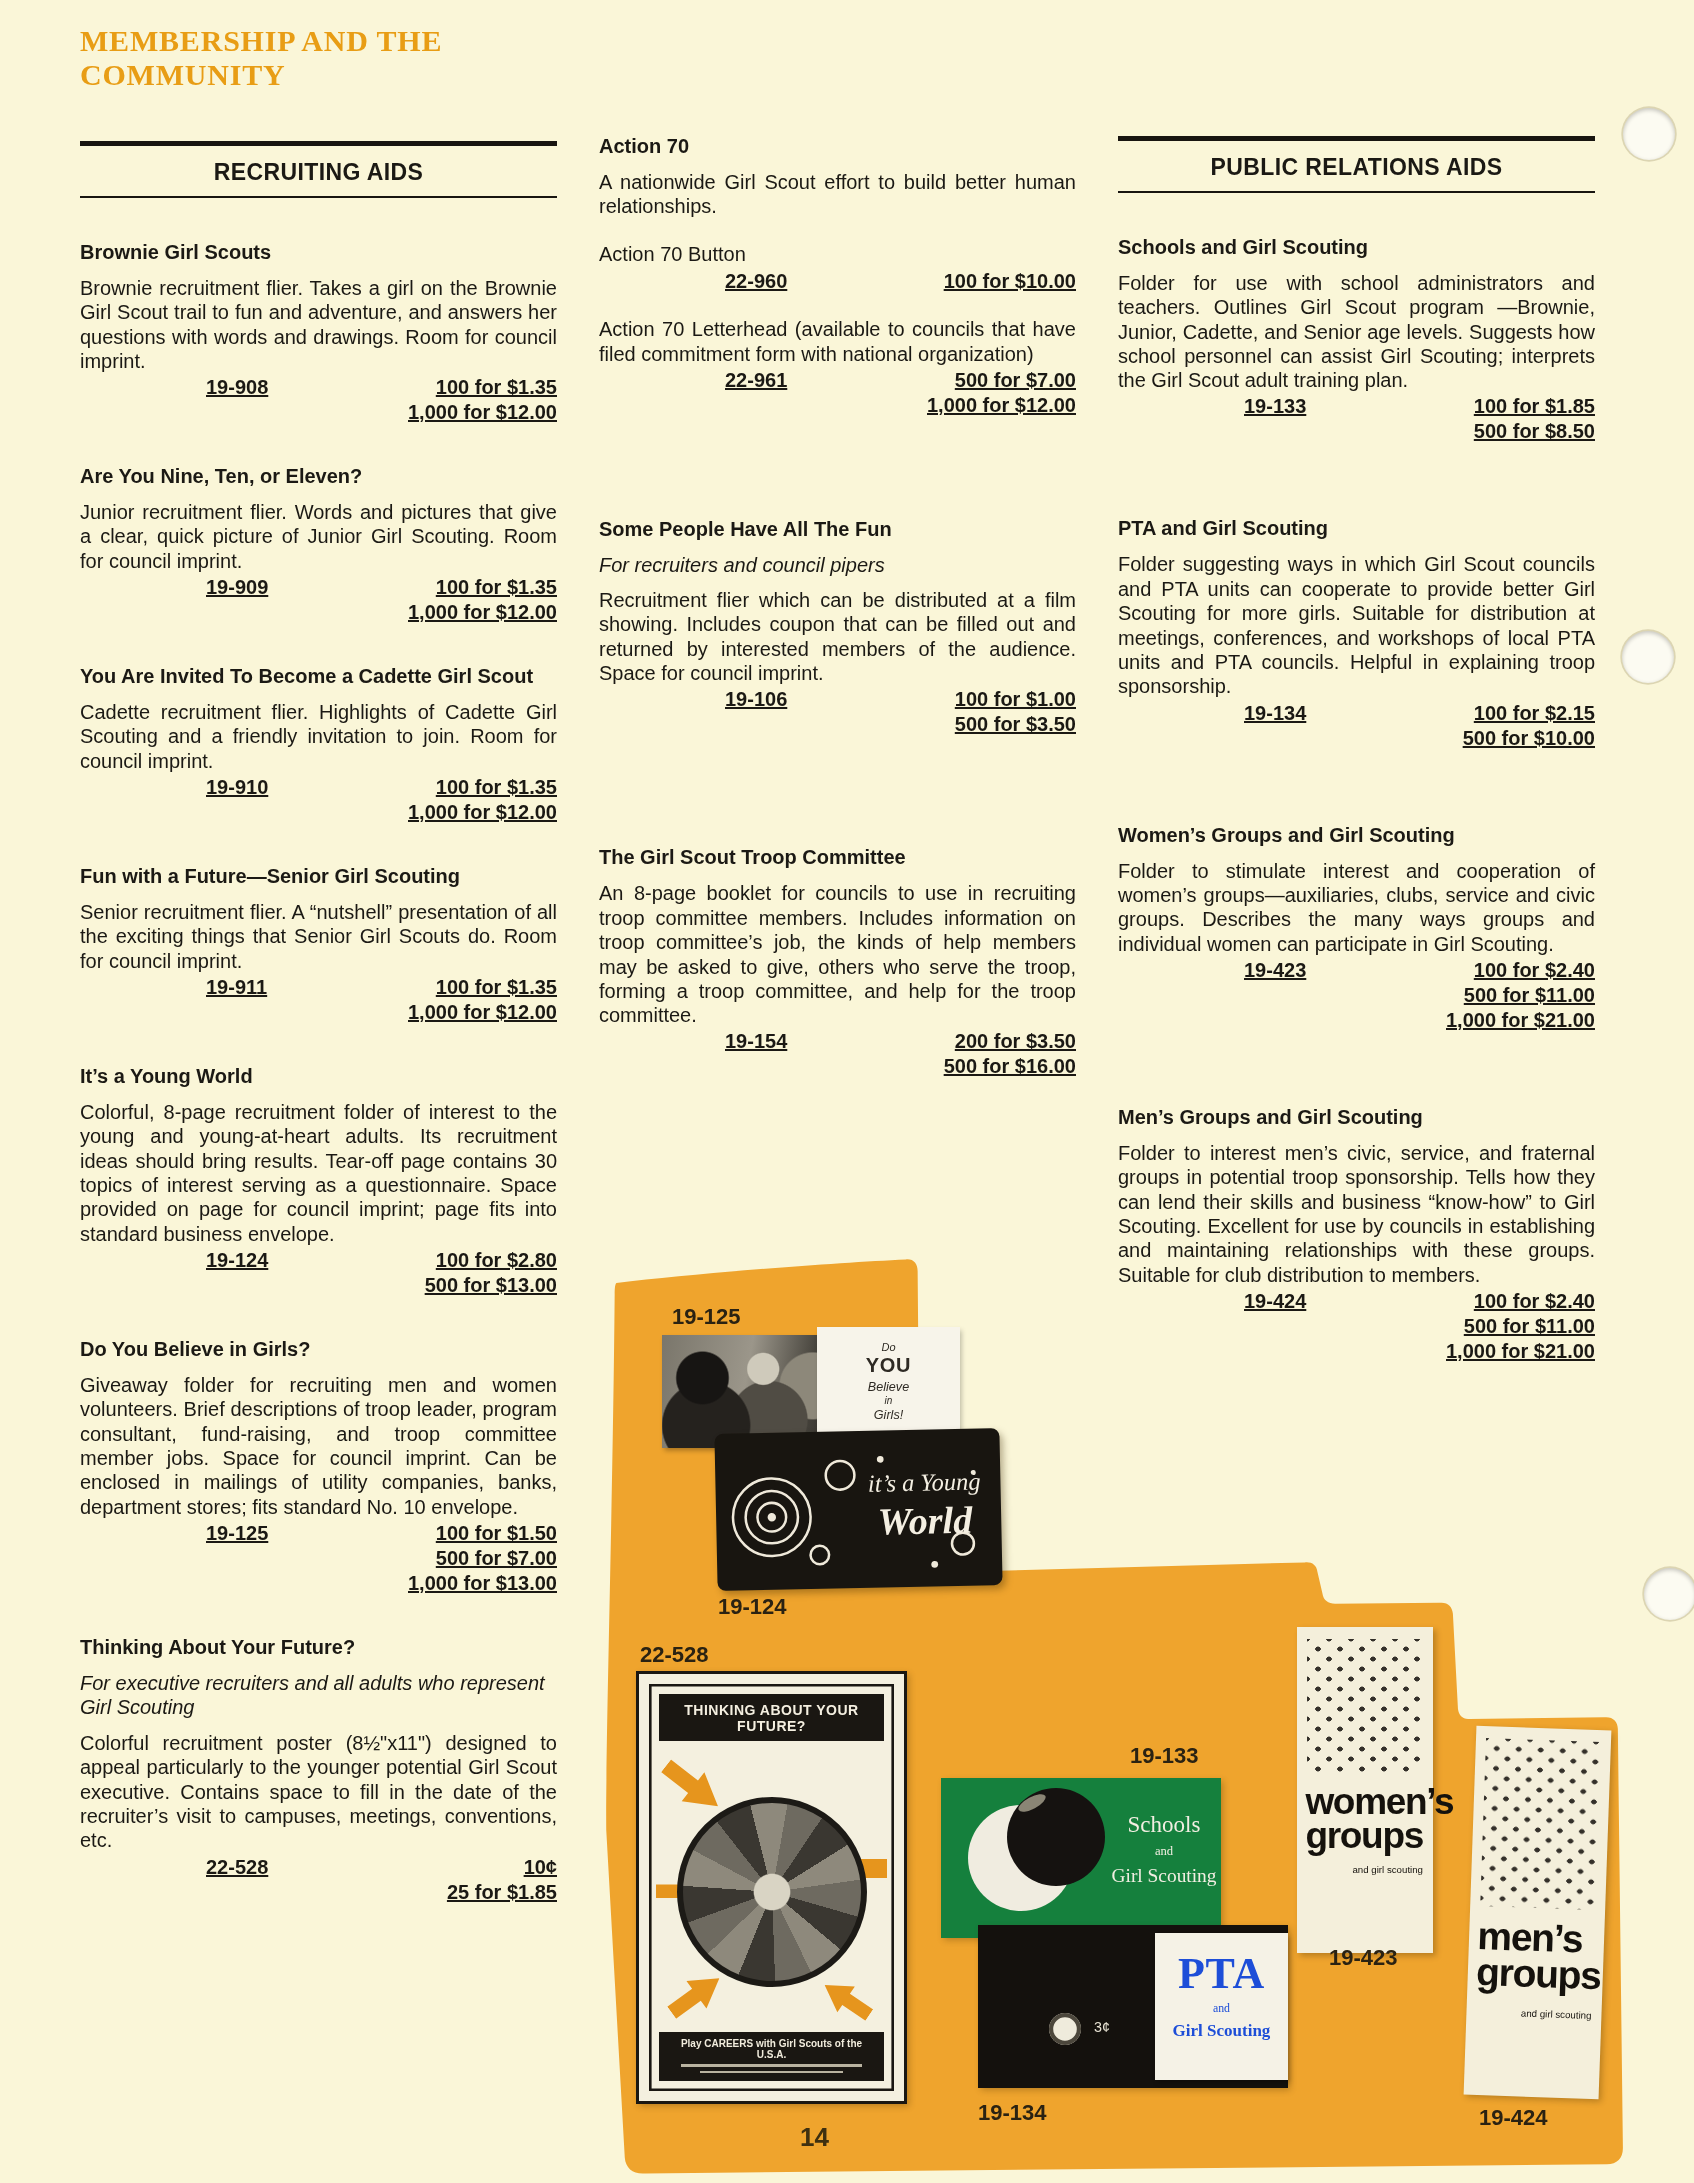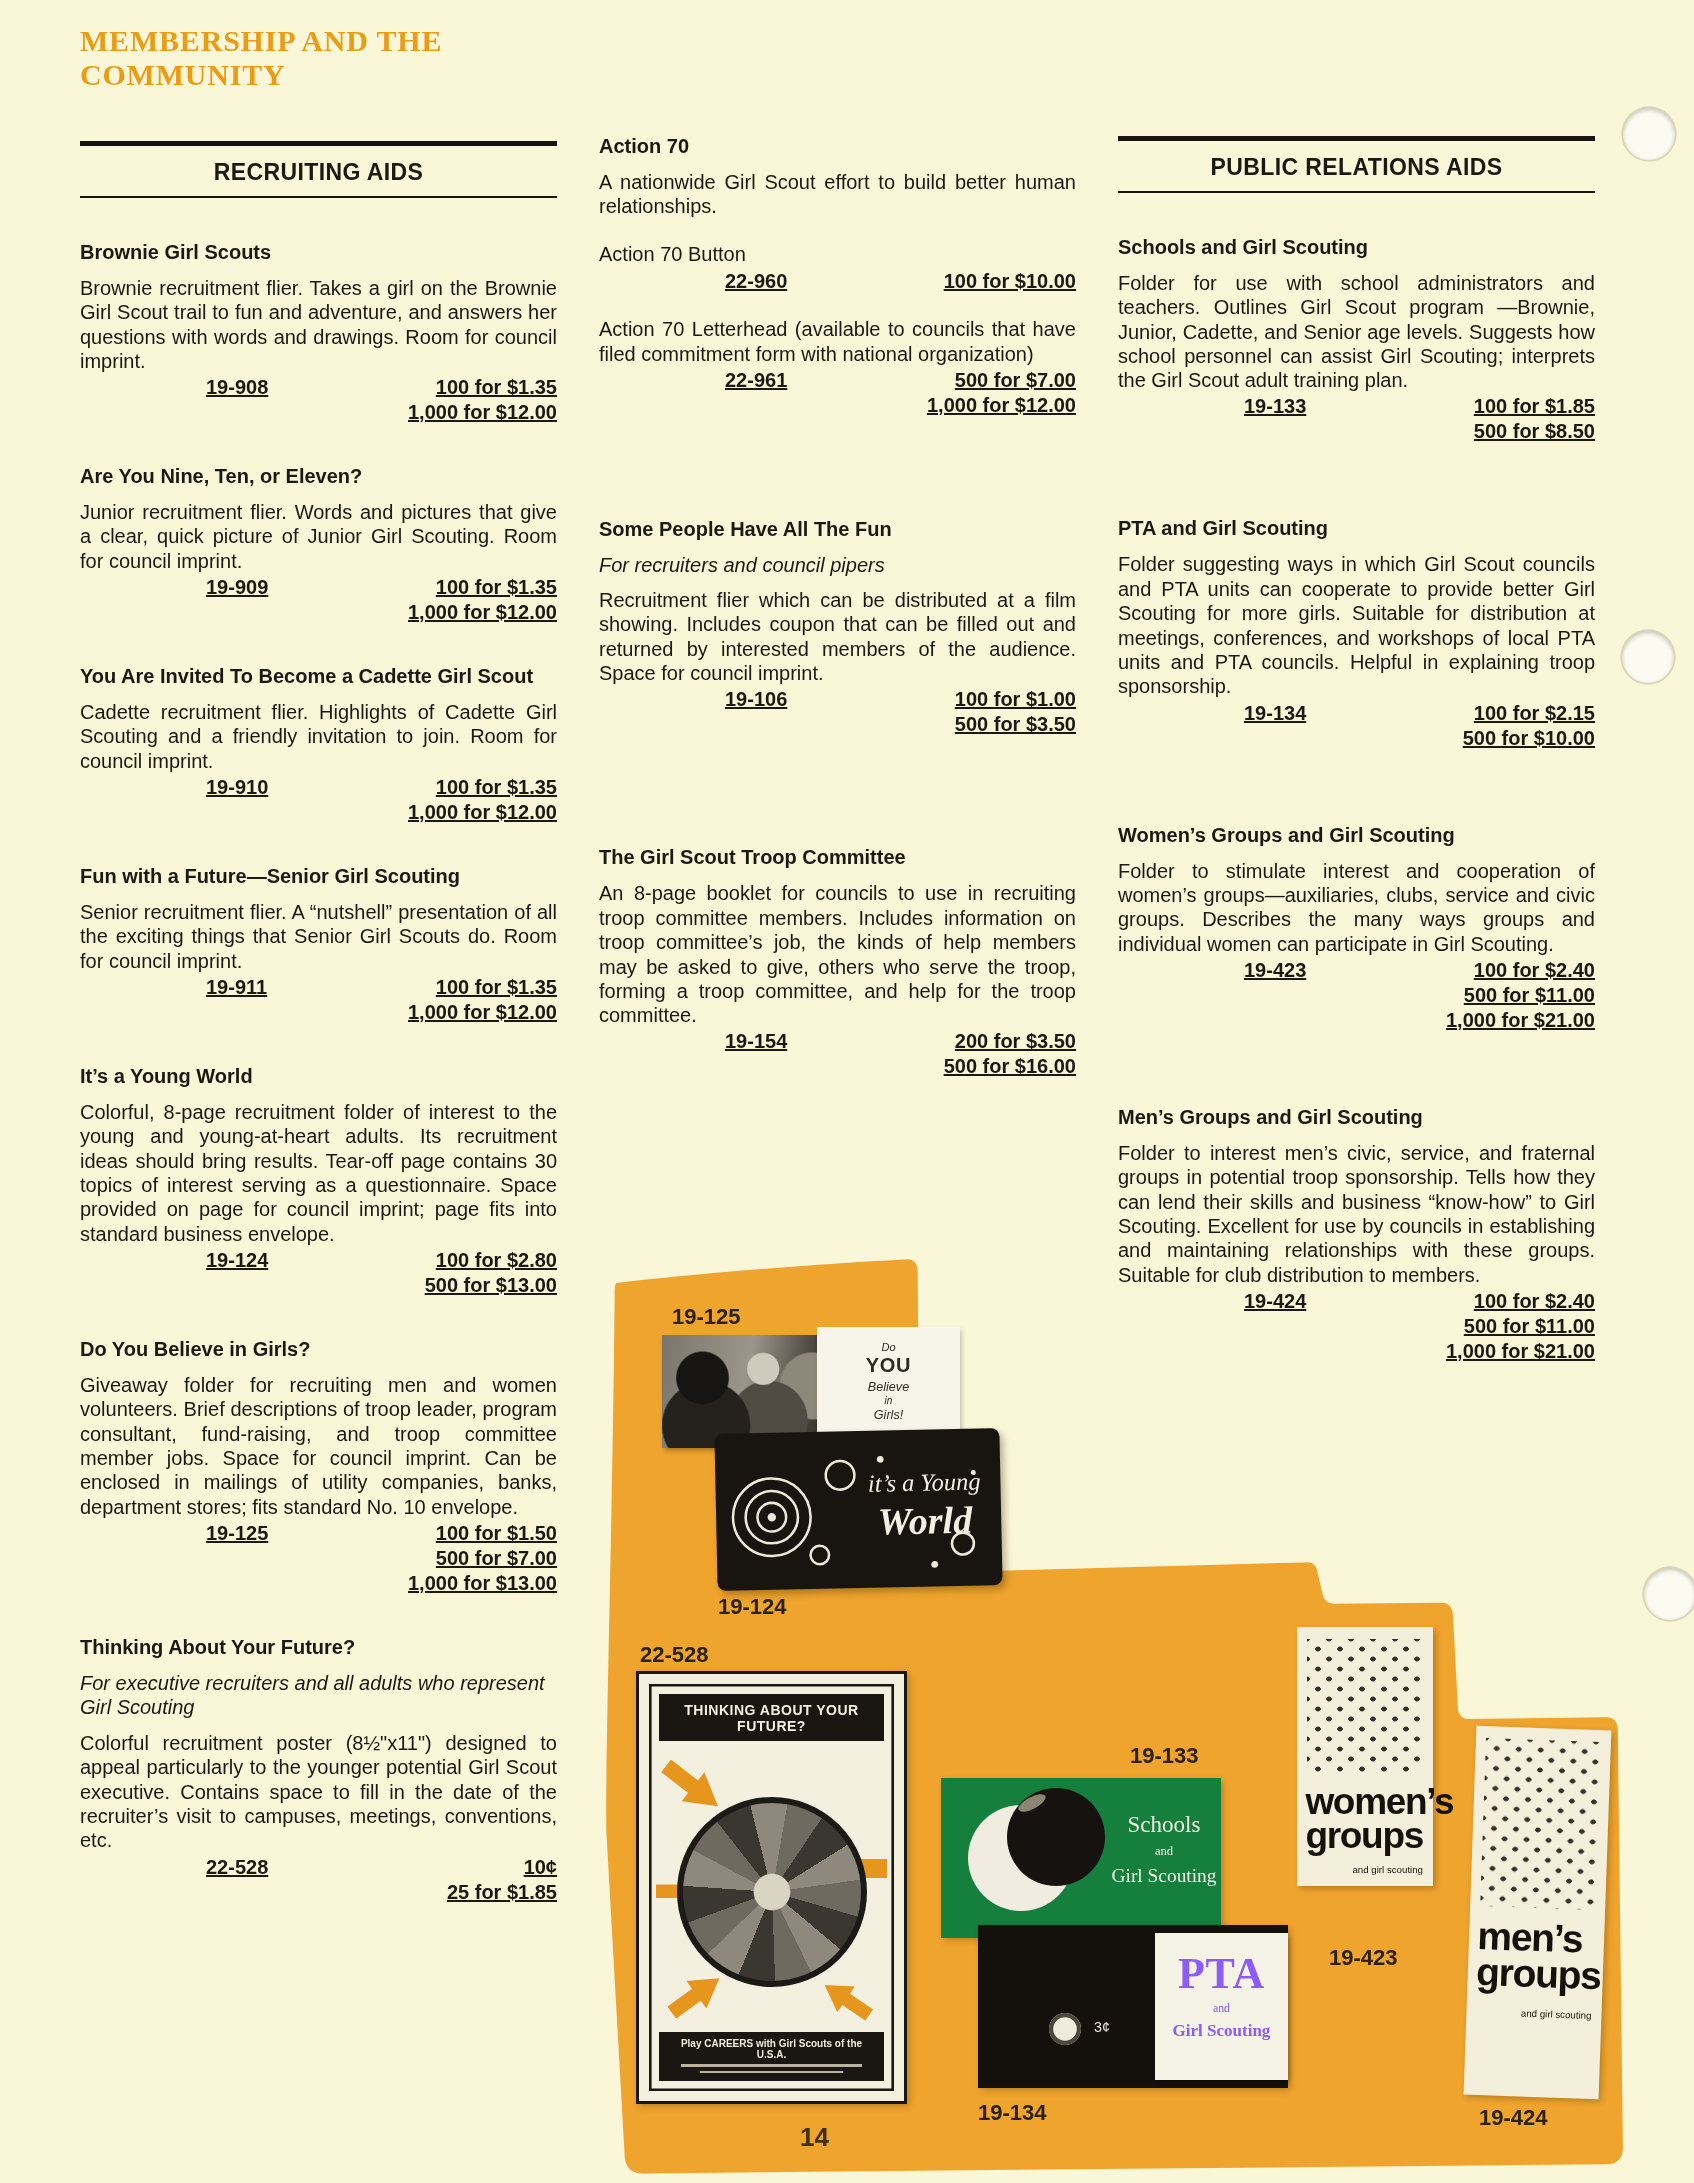--- a/index.html
+++ b/index.html
@@ -141,27 +141,27 @@
   .sf-3 { font-size:19.4px; }
 
   .pta-black { position:absolute; left:978px; top:1925px; width:310px; height:163px; z-index:3;
     background:#14110d; box-shadow:2.5px 3.4px 6.7px rgba(60,40,0,.3); }
   .coin { position:absolute; left:71px; top:88px; width:32px; height:32px; border-radius:50%;
     background:#efebdc; box-shadow: inset 0 0 0 4.2px #4c473c; }
   .coin-mark { position:absolute; left:116px; top:94px; color:#e9e4d4; font-size:14.3px; }
 
   .pta-white { position:absolute; left:1155px; top:1933px; width:133px; height:147px; z-index:4;
     background:#f5f2e6; box-shadow:1.7px 2.5px 5px rgba(0,0,0,.3); text-align:center;
-    font-family:"Liberation Serif", serif; color:#8b5cf6; }
+    font-family:"Liberation Serif", serif; color:#1d4ed8; }
   .pta-big { font-size:44px; font-weight:bold; margin-top:15px; letter-spacing:0.8px; }
   .pta-and { font-size:11.8px; margin-top:1.7px; }
   .pta-gs  { font-size:17px; font-weight:bold; margin-top:5px; }
 
   .group-folder { position:absolute; background:#f4efdb; z-index:3; box-shadow:2.5px 2.5px 5.9px rgba(60,40,0,.3); }
-  .group-folder.womens { left:1297px; top:1627px; width:136px; height:259px; }
+  .group-folder.womens { left:1297px; top:1627px; width:136px; height:326px; }
   .group-folder.mens   { left:1470px; top:1728px; width:135px; height:369px; transform:rotate(2deg); }
   .gf-pattern { position:absolute; left:10px; right:10px; top:11.8px;
     background-image:
       radial-gradient(#34302a 2.5px, transparent 3px),
       radial-gradient(#34302a 2.5px, transparent 3px);
     background-size:22px 20px; background-position:0 0, 11px 10px; }
   .womens .gf-pattern { height:135px; }
   .mens   .gf-pattern { height:168px; }
   .gf-title { position:absolute; left:8.4px; color:#15120d; font-weight:bold; letter-spacing:-1.3px; line-height:.92; }
   .womens .gf-title { top:158px; font-size:37px; }

